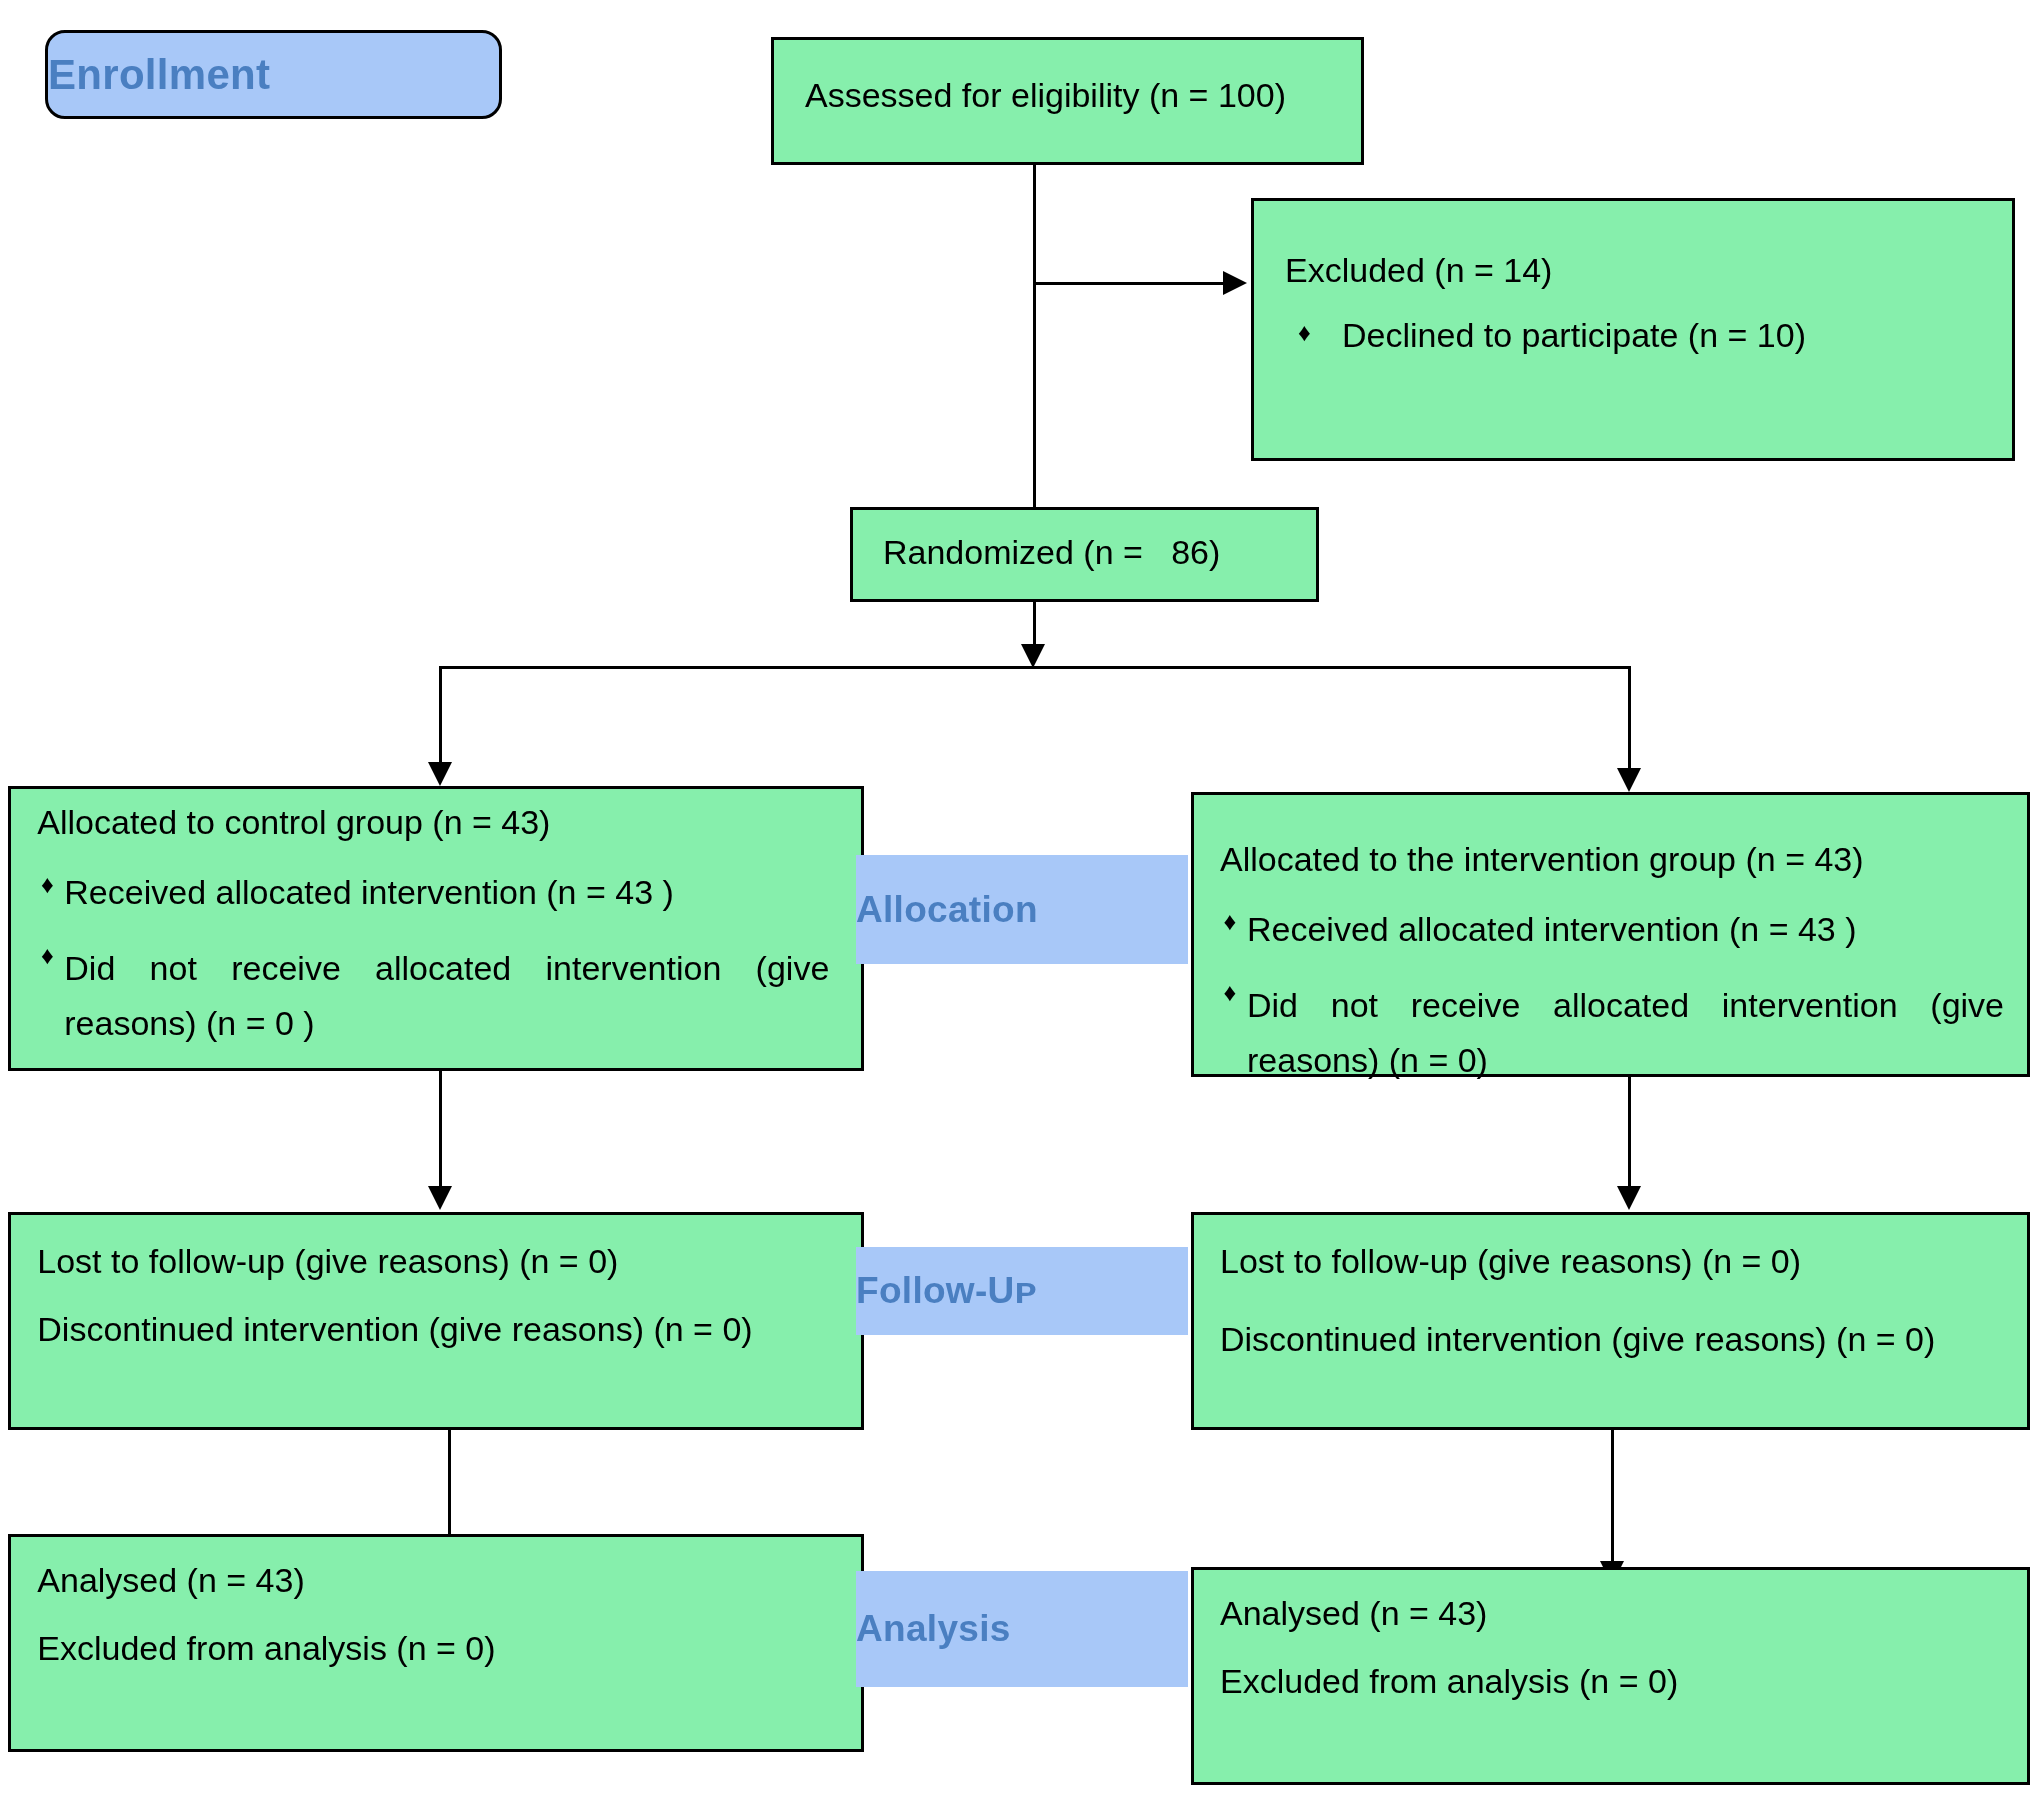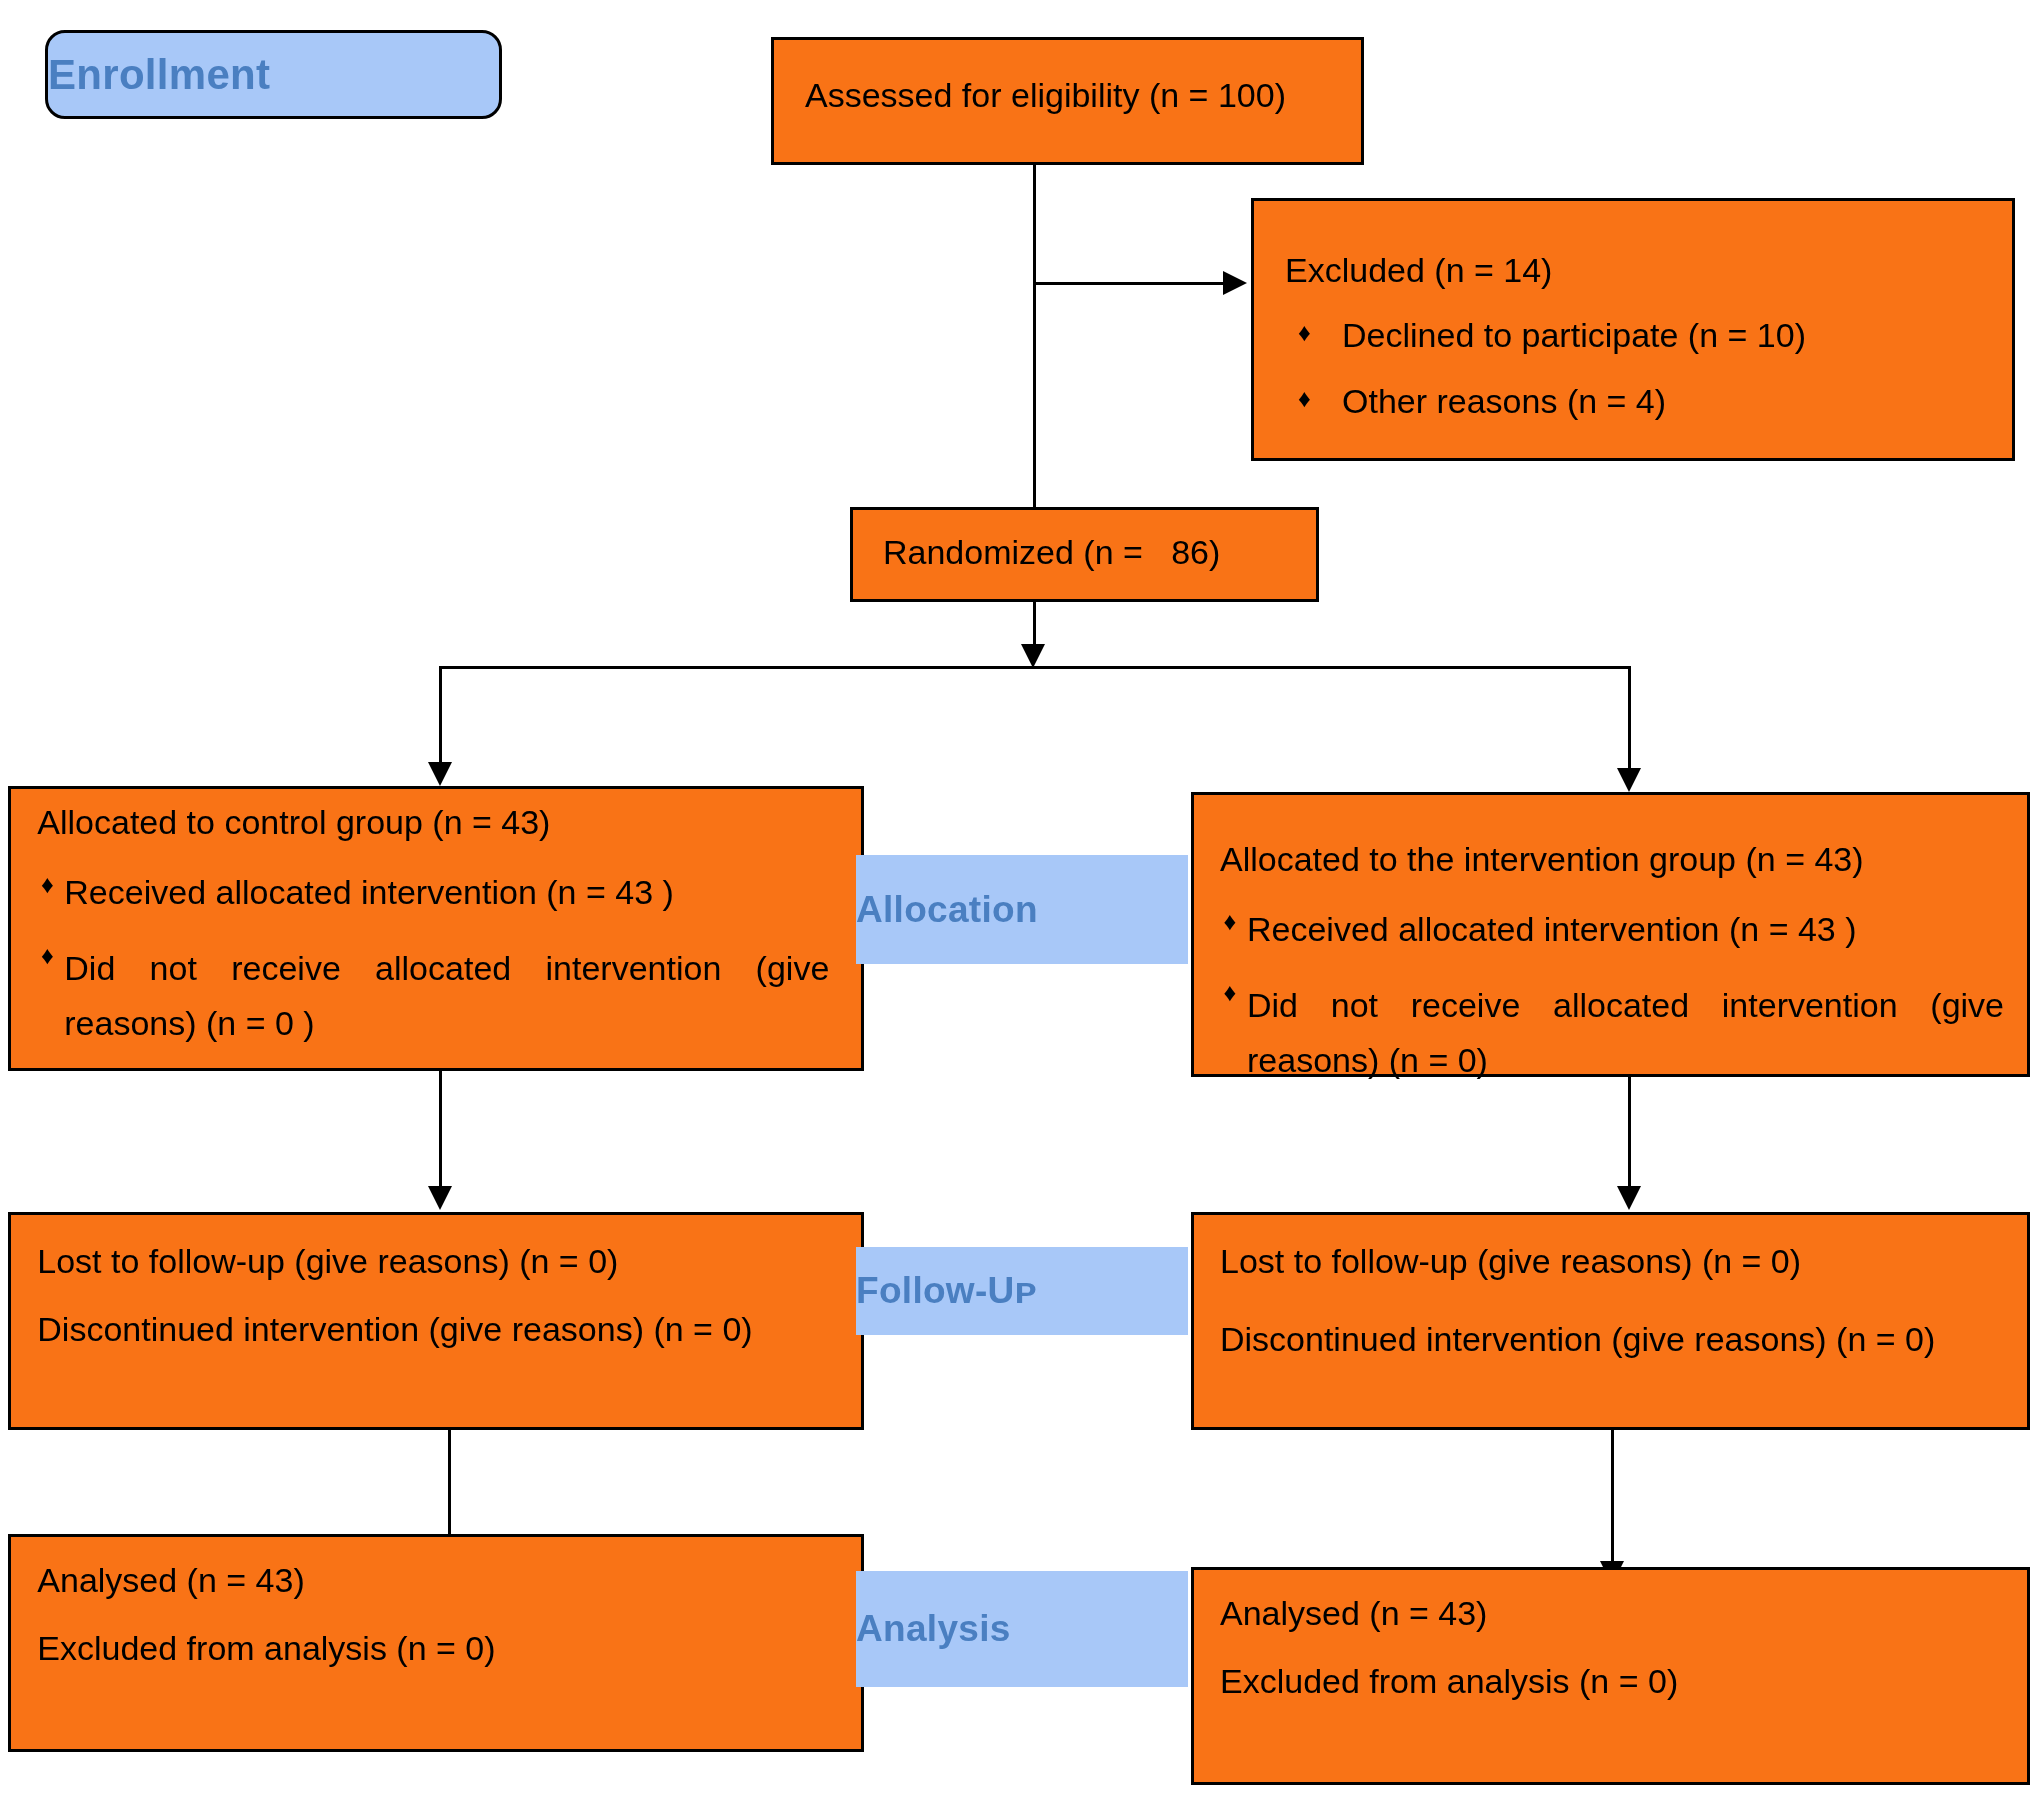--- a/index.html
+++ b/index.html
@@ -14,21 +14,21 @@
     background: #ffffff;
     overflow: hidden;
     font-family: "Liberation Sans", sans-serif;
     color: #000000;
   }
 
   
   .box {
     position: absolute;
     box-sizing: border-box;
-    background: #f97316;
+    background: #86efac;
     border: 3px solid #000000;
   }
   .line-text {
     font-size: 34px;
     line-height: 1.0;
     white-space: pre;
     color: #000000;
   }
   .wrap-text {
     font-size: 34px;
@@ -126,21 +126,20 @@
 
   <div class="hline" style="left:1033px; top:282px; width:190px;"></div>
   <div class="arrow-right" style="left:1223px; top:271px;"></div>
 
   <div class="arrow-down" style="left:1021px; top:510px;"></div>
 
   <div class="box" style="left:1251px; top:198px; width:764px; height:263px;">
     <div style="position:absolute; left:31px; top:36px; right:24px;">
       <div class="line-text" style="margin-bottom:31px;margin-top:16px;">Excluded (n = 14)</div>
       <div class="line-text bullet-row indent-wide" style="margin-bottom:32px;">Declined to participate (n = 10)</div>
-      <div class="line-text bullet-row indent-wide">Other reasons (n = 4)</div>
     </div>
   </div>
 
   <div class="box" style="left:850px; top:507px; width:469px; height:95px;">
     <div class="line-text" style="position:absolute; left:30px; top:25px;">Randomized (n =   86)</div>
   </div>
 
   <div class="vline" style="left:1033px; top:602px; height:43px;"></div>
   <div class="arrow-down" style="left:1021px; top:644px;"></div>
   <div class="hline" style="left:439px; top:666px; width:1192px;"></div>

